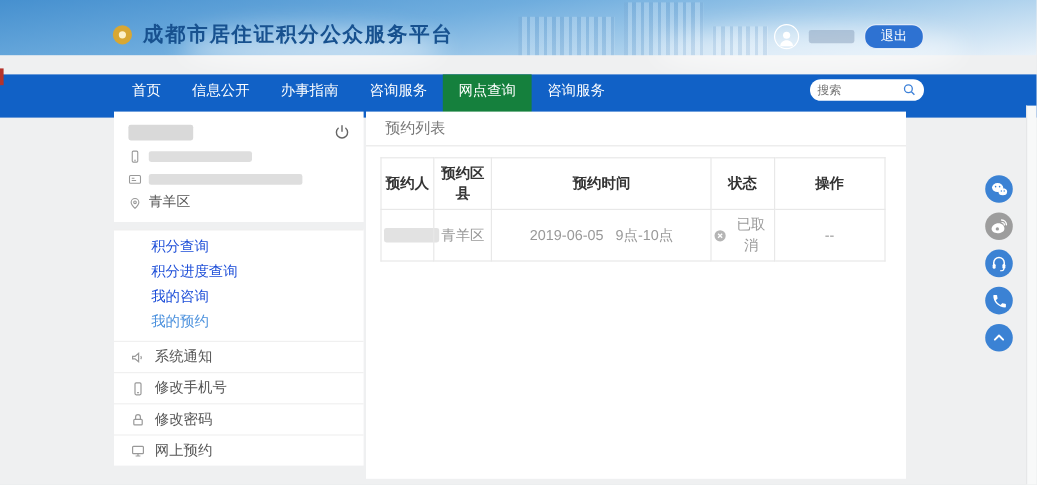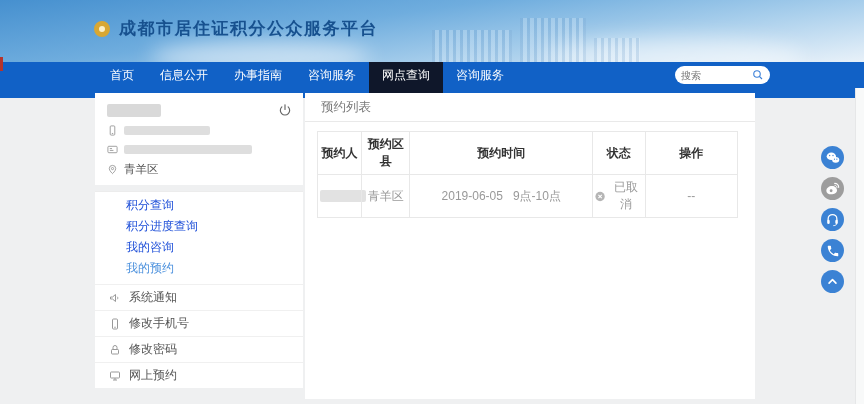--- a/index.html
+++ b/index.html
@@ -1,20 +1,20 @@
 <!DOCTYPE html>
 <html><head>
 <meta charset="utf-8">
 <style>
   * { margin:0; padding:0; box-sizing:border-box; }
   body { font-family:"Liberation Sans","DejaVu Sans",sans-serif; background:#e8e9ea; }
   .page { position:relative; width:864px; height:404px; background:#eff0f1; overflow:hidden; }
 
   
-  .header { position:absolute; top:0; left:0; width:864px; height:62px;
+  .header { position:absolute; top:0; left:0; width:864px; height:46px;
     background:linear-gradient(172deg,#4690cf 0%,#6fadde 38%,#a9cfec 68%,#d9e9f6 92%,#e8f1f9 100%); }
   .cloud { position:absolute; border-radius:50%; background:rgba(255,255,255,.5); filter:blur(10px); }
   .cloud.c1 { width:220px; height:34px; left:150px; bottom:-12px; }
   .cloud.c2 { width:260px; height:40px; right:60px; bottom:-16px; }
   .bld { position:absolute; bottom:0; opacity:.45;
     background:repeating-linear-gradient(90deg, rgba(110,155,200,.45) 0 3px, rgba(240,248,255,.55) 3px 7px); }
   .bld.b1 { left:432px; width:80px; height:32px; }
   .bld.b2 { left:520px; width:66px; height:44px; }
   .bld.b3 { left:594px; width:46px; height:24px; }
   .brand { position:absolute; left:94px; top:17px; display:flex; align-items:center; gap:9px; }
@@ -23,21 +23,21 @@
   .user-area { position:absolute; right:94px; top:20px; display:flex; align-items:center; gap:8px; }
   .avatar { width:21px; height:21px; border-radius:50%; border:1.5px solid #fff;
     background:rgba(255,255,255,.15); display:flex; align-items:flex-end; justify-content:center; overflow:hidden; }
   .uname-blur { width:38px; height:11px; border-radius:2px; background:rgba(150,172,196,.6); }
   .logout-btn { background:#2e72d2; color:#fff; font-size:11px; line-height:1;
     padding:4px 13px; border-radius:10px; border:1px solid rgba(255,255,255,.85); cursor:pointer; }
 
   
   .nav { position:absolute; top:62px; left:0; width:864px; height:36px; background:#1161c6; display:flex; padding-left:97px; }
   .nav-item { color:#fff; font-size:12px; line-height:26px; padding:0 13px; cursor:pointer; white-space:nowrap; }
-  .nav-item.active { background:#0f172a;text-align:center; }
+  .nav-item.active { background:#15803d;text-align:center; }
   .nav-search { position:absolute; right:94px; top:4px; width:95px; height:18px; background:#fff;
     border-radius:9px; display:flex; align-items:center; padding:0 6px; }
   .nav-search input { border:none; outline:none; background:transparent; flex:1; width:60px; font-size:10px; color:#555;
     font-family:"Liberation Sans","DejaVu Sans",sans-serif; }
   .left-artifact { position:absolute; left:0; top:57px; width:3px; height:14px; background:#b5342c; }
 
   
   .sidebar { position:absolute; left:95px; top:93px; width:208px; }
   .user-card { background:#fff; padding:11px 12px 9px; position:relative; }
   .u-name-blur { width:54px; height:13px; background:#d9d9d9; border-radius:2px; }
@@ -87,20 +87,30 @@
 
   <div class="header">
     <div class="cloud c1"></div>
     <div class="cloud c2"></div>
     <div class="bld b1"></div>
     <div class="bld b2"></div>
     <div class="bld b3"></div>
     <div class="brand">
       <div class="logo"></div>
       <div class="header-title">成都市居住证积分公众服务平台</div>
+    </div>
+    <div class="user-area">
+      <div class="avatar">
+        <svg width="17" height="17" viewBox="0 0 24 24">
+          <circle cx="12" cy="9" r="4.2" fill="#fff"></circle>
+          <path d="M4.5 22c0-4.2 3.3-7 7.5-7s7.5 2.8 7.5 7z" fill="#fff"></path>
+        </svg>
+      </div>
+      <div class="uname-blur"></div>
+      <div class="logout-btn">退出</div>
     </div>
   </div>
 
   <div class="nav">
     <div class="nav-item">首页</div>
     <div class="nav-item">信息公开</div>
     <div class="nav-item">办事指南</div>
     <div class="nav-item">咨询服务</div>
     <div class="nav-item active">网点查询</div>
     <div class="nav-item">咨询服务</div>

